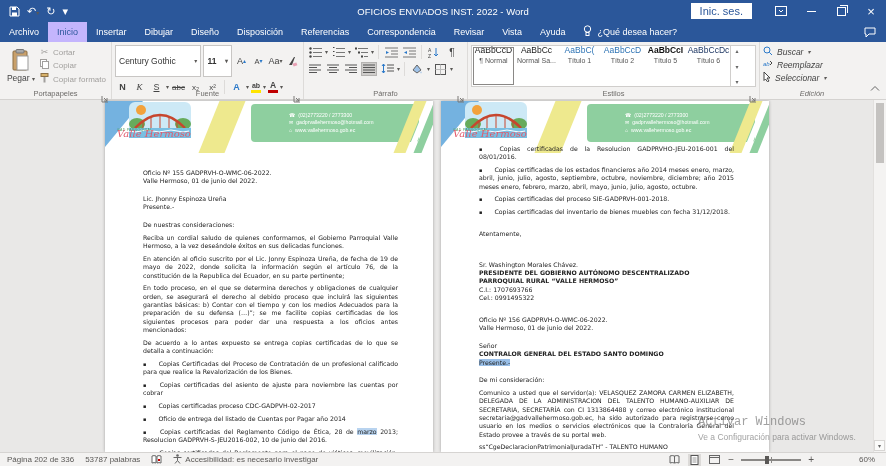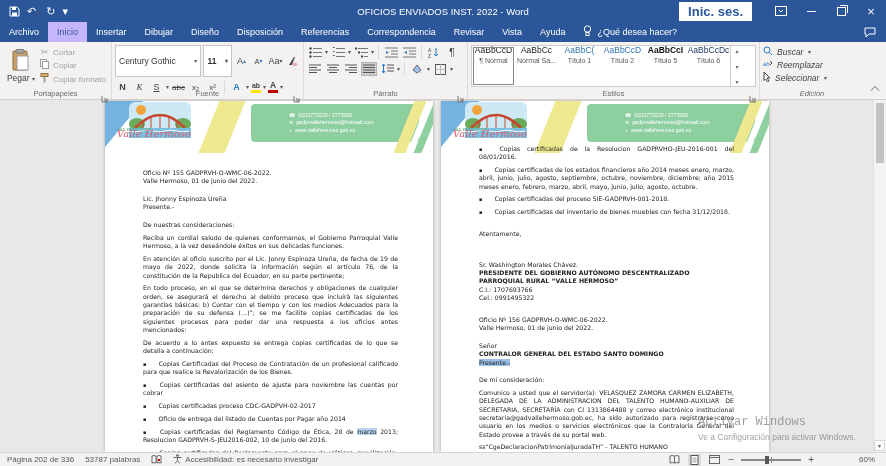--- a/index.html
+++ b/index.html
@@ -7,21 +7,21 @@
        font-family:"Liberation Sans",sans-serif;-webkit-font-smoothing:antialiased;}
   
   .titlebar{position:absolute;top:0;left:0;right:0;height:22px;background:#2b579a;color:#fff;
             display:flex;align-items:center;z-index:30;}
   .qat{display:flex;align-items:center;gap:7px;padding-left:9px;}
   .qat .g{font-size:11px;line-height:1;color:#fff;}
   .qat svg{display:block;}
   .tb-title{position:absolute;left:250px;right:250px;text-align:center;font-size:9.5px;
             white-space:nowrap;color:#fff;}
   .tb-right{margin-left:auto;display:flex;align-items:center;height:100%;}
-  .signin{background:#fff;color:#2b579a;font-size:13px;padding:2px 9px;margin-right:14px;cursor:pointer;font-weight:bold;}
+  .signin{background:#fff;color:#2b579a;font-size:11px;padding:2px 9px;margin-right:14px;cursor:pointer;}
   .winbtn{width:30px;height:22px;display:flex;align-items:center;justify-content:center;}
   .min-g{width:9px;border-bottom:1px solid #fff;height:1px;}
   .rest-g{width:7px;height:7px;border:1px solid #fff;position:relative;}
   .rest-g:before{content:"";position:absolute;left:2px;top:-3px;width:7px;height:7px;border:1px solid #fff;border-bottom:none;border-left:none;}
   .close-g{font-size:13px;line-height:1;}
   
   .tabrow{position:absolute;top:22px;left:0;right:0;height:20px;background:#2b579a;display:flex;
           align-items:stretch;color:#fff;font-size:9px;z-index:29;}
   .tab{padding:0 9px;display:flex;align-items:center;cursor:pointer;}
   .tab.active{background:#c4b5fd;color:#2b579a;}

